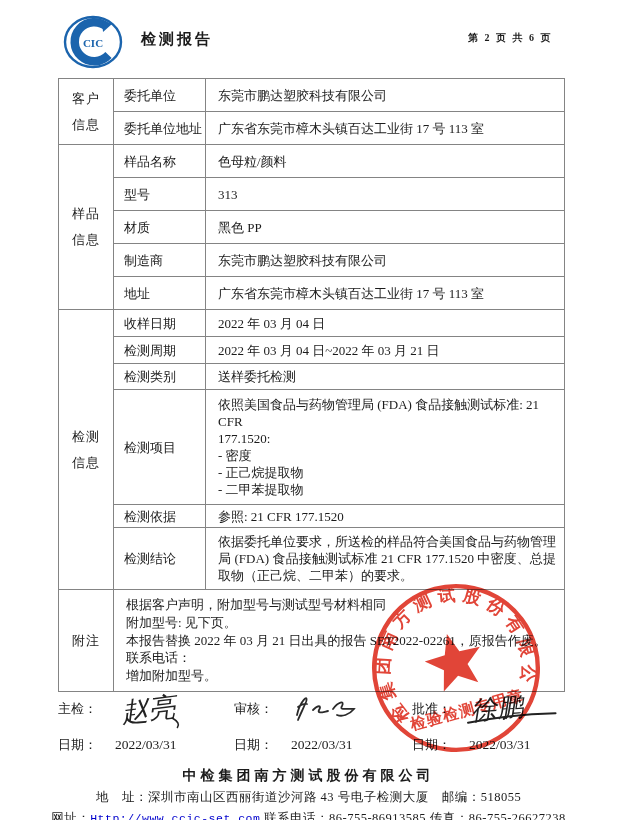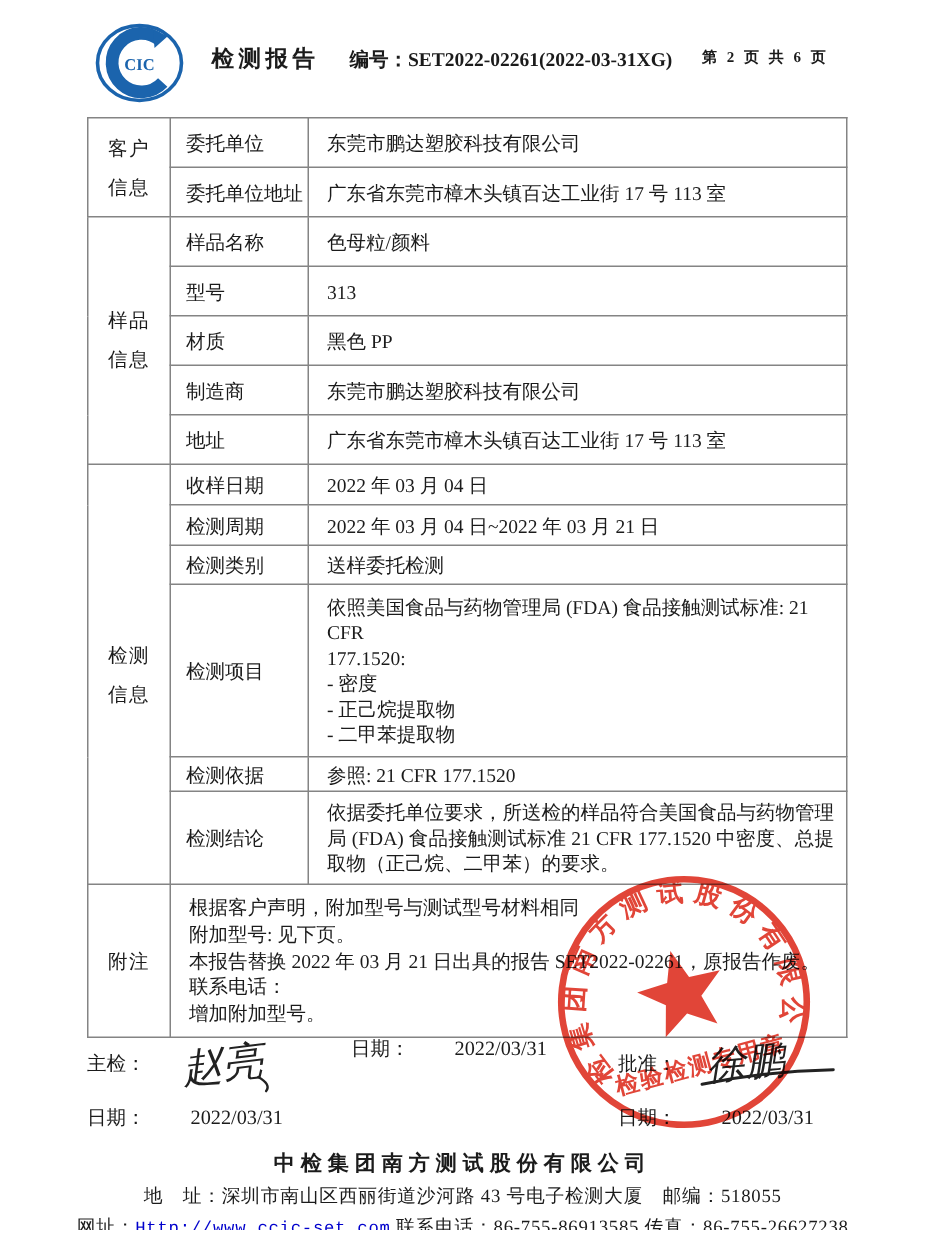--- a/index.html
+++ b/index.html
@@ -31,21 +31,21 @@
   .items-cell { padding:6px 8px 6px 12px; vertical-align:middle; }
   .concl-cell { padding:5px 8px 5px 12px; text-align:justify; }
   .notes-cell { padding:6px 8px 6px 12px; line-height:17.8px; }
   .notes-cell div { margin:0; }
 
   
   .sig-area { position:absolute; left:58px; top:686px; width:506px; height:72px;
     display:grid; grid-template-columns:176px 178px 152px; }
   .sig-label { font-size:13px; }
   .sig-row1 { height:46px; display:flex; align-items:center; gap:12px; }
-  .sig-row2 { display:flex; align-items:center; gap:30px; font-size:13.5px; margin-top:4px; }
+  .sig-row2 { display:flex; align-items:center; gap:18px; font-size:13.5px; margin-top:4px; }
   .sig-name-svg { overflow:visible; }
 
   
   .stamp {
     position:absolute; left:368px; top:580px; width:176px; height:176px;
     color:#dd2b1c; opacity:0.88; transform:rotate(-15deg);
     mix-blend-mode:multiply; pointer-events:none; z-index:5;
   }
 
   
@@ -59,23 +59,20 @@
 
 <div class="page">
 
   <svg class="logo" viewBox="0 0 62 54" aria-hidden="true">
     <ellipse cx="31" cy="27" rx="28" ry="25" fill="none" stroke="#1b64ad" stroke-width="2.4"></ellipse>
     <path d="M 45 12 A 19.5 19.5 0 1 0 46.5 40" fill="none" stroke="#1b64ad" stroke-width="8.5"></path>
     <path d="M 40 5 L 50 9 L 41 17 Z" fill="#1b64ad"></path>
     <text x="31" y="31.5" text-anchor="middle" font-size="11" font-weight="bold" fill="#1b64ad" font-family="Liberation Serif, serif">CIC</text>
   </svg>
   <div class="hdr-title">检测报告</div>
-  <div class="hdr-no">
-    <span>编号：</span><span>SET2022-02261(2022-03-31XG)</span>
-  </div>
   <div class="hdr-page">第 2 页 共 6 页</div>
 
   <table class="doc-table">
     <colgroup>
         <col style="width:55px">
         <col style="width:92px">
         <col style="width:359px">
       </colgroup>
     <tbody>
 
@@ -175,20 +172,26 @@
           </g>
         </svg>
       </div>
       <div class="sig-row2">
         <span class="sig-label">日期：</span>
         <span>2022/03/31</span>
       </div>
     </div>
 
     <div>
+      <div class="sig-row1">
+        <span class="sig-label">审核：</span>
+        <svg class="sig-name-svg" width="90" height="40" viewBox="0 0 90 40" aria-label="">
+          <path d="M12,26 C15,12 24,4 21,13 C18,20 15,26 13,31 M13,18 q5,-4 9,-3 M28,21 c5,-5 9,-5 6,0 c-2,4 4,2 9,1 M48,20 c5,-7 12,-9 9,-3 c-3,5 5,2 12,3 c-5,6 -12,8 -17,6" stroke="#2a2a2a" stroke-width="1.8" fill="none" stroke-linecap="round"></path>
+        </svg>
+      </div>
       <div class="sig-row2">
         <span class="sig-label">日期：</span>
         <span>2022/03/31</span>
       </div>
     </div>
 
     <div>
       <div class="sig-row1">
         <span class="sig-label">批准：</span>
         <svg class="sig-name-svg" width="96" height="46" viewBox="0 0 96 46" aria-label="徐鹏">

